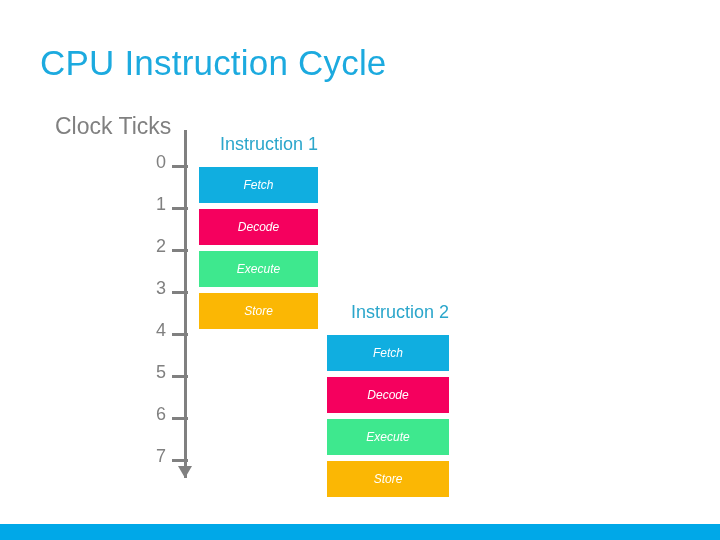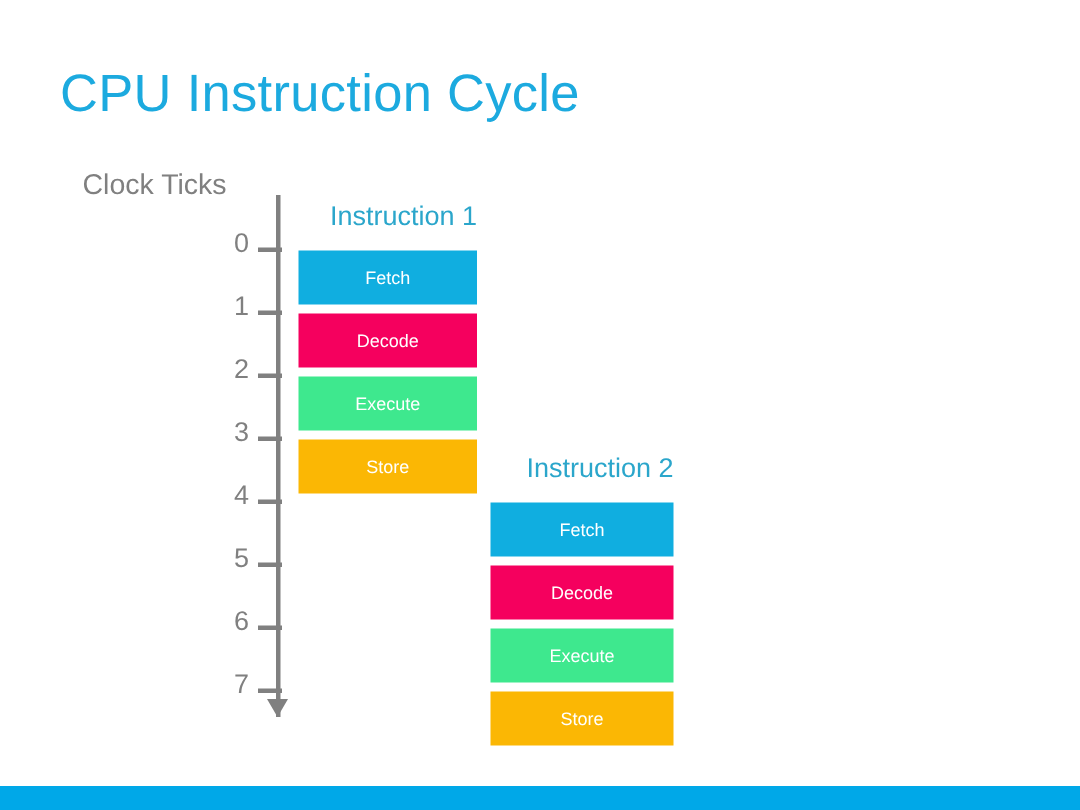--- a/index.html
+++ b/index.html
@@ -34,21 +34,21 @@
     color: #1CAADF;
     white-space: nowrap;
     line-height: 1.1;
   }
 
   
   #axis-label {
     position: absolute;
     left: 55px;
     top: 113px;
-    font-size: 19px;
+    font-size: 23px;
     color: #808080;
     white-space: nowrap;
   }
   #axis-line {
     position: absolute;
     left: 184px;
     top: 130px;
     width: 3px;
     height: 348px;
     background: #808080;
@@ -117,20 +117,21 @@
   .stage-label {
     position: absolute;
     left: 0;
     right: 0;
     top: 50%;
     transform: translateY(-50%);
     text-align: center;
     font-size: 12px;
     color: #ffffff;
     line-height: 1;
+    font-style: italic;
   }
 
   
   #instr-1 { left: 199px; top: 135px; width: 119px; height: 200px; }
   #instr-1 .stage-list { top: 32px; }
 
   
   #instr-2 { left: 327px; top: 303px; width: 122px; height: 200px; }
   #instr-2 .stage-list { top: 32px; }
 

